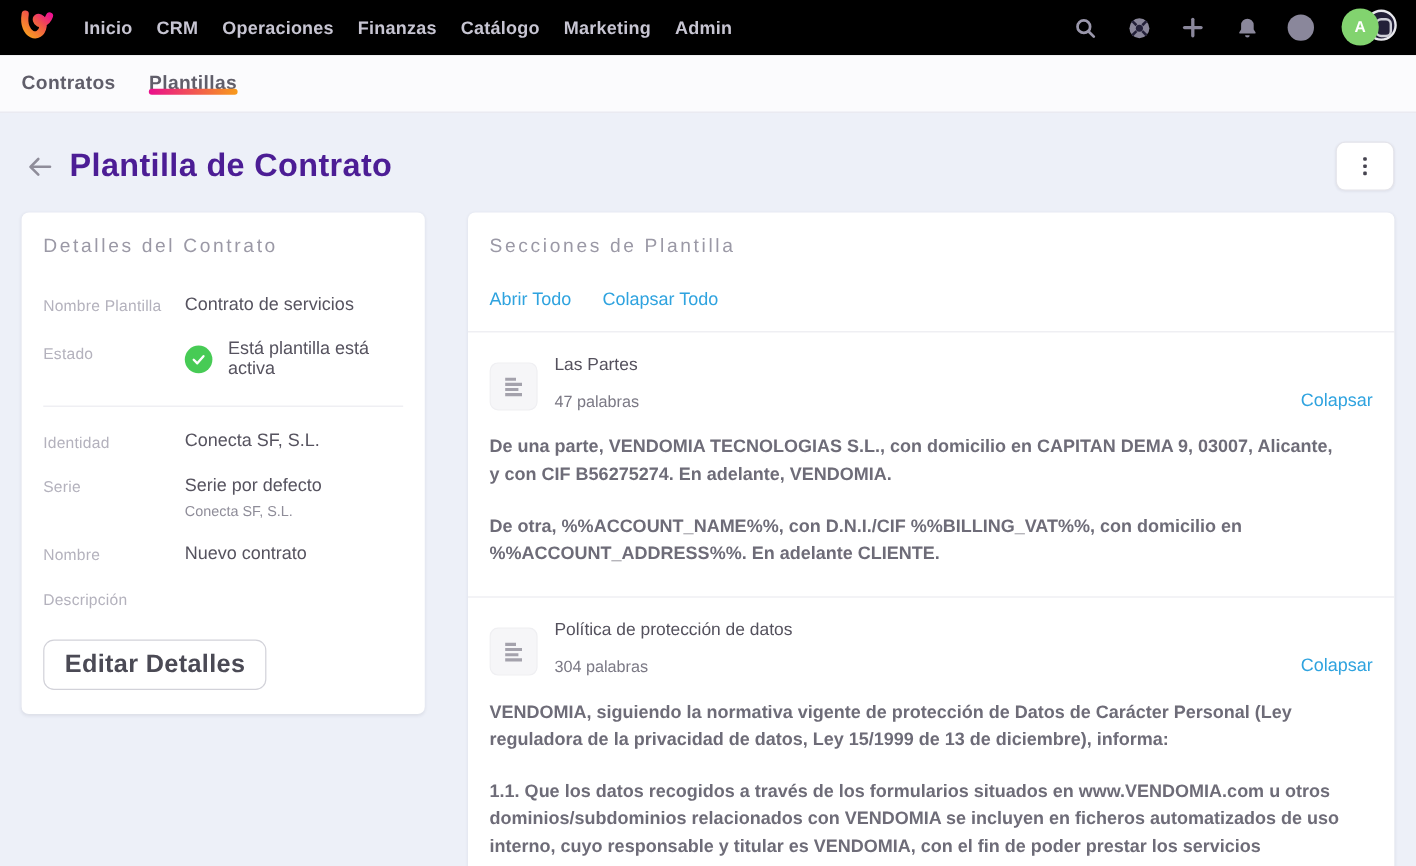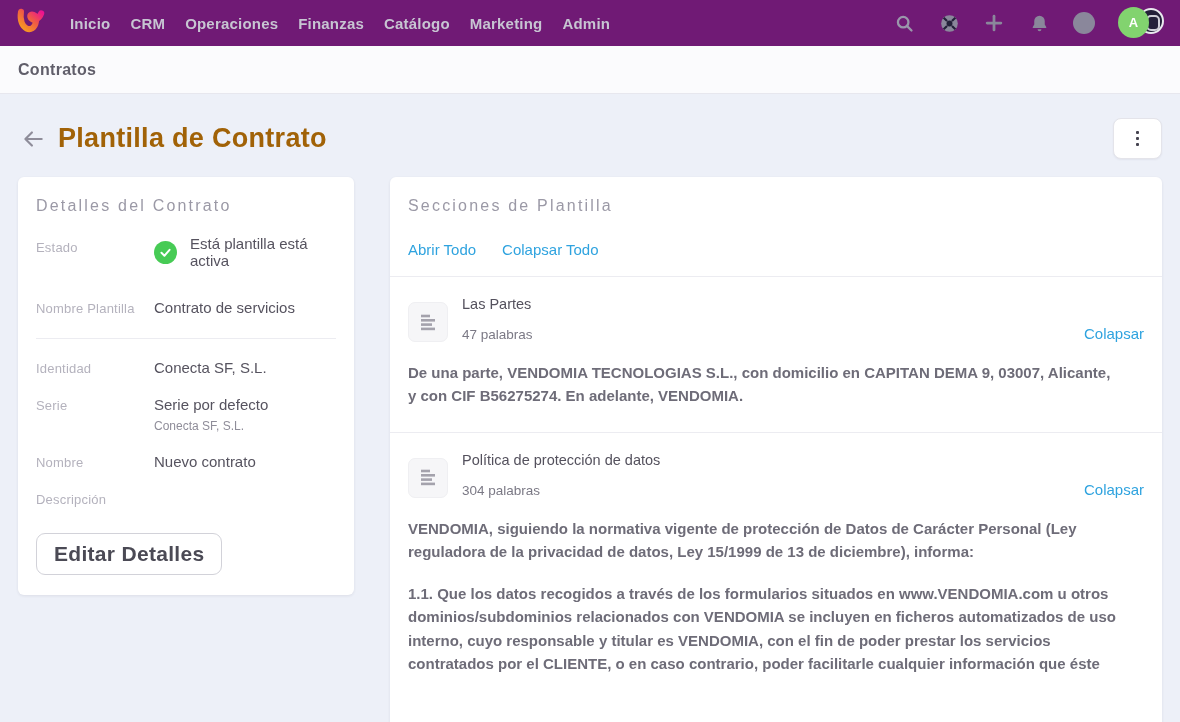--- a/index.html
+++ b/index.html
@@ -5,21 +5,21 @@
   * { margin:0; padding:0; box-sizing:border-box; }
   html,body { width:1180px; height:722px; overflow:hidden; }
   body {
     font-family:"Liberation Sans", sans-serif;
     background:#edf0f8;
     color:#56535f;
   }
 
   
   .topbar {
-    height:46px; background:#701a75;
+    height:46px; background:#000000;
     display:flex; align-items:center; padding:0 14px 0 10px;
   }
   .logo { width:40px; height:40px; display:flex; align-items:center; justify-content:center; margin-right:20px; cursor:pointer; }
   .mainnav { display:flex; align-items:center; gap:20px; }
   .mainnav .nav-item {
     color:#c7c5d2; font-size:15px; font-weight:bold; letter-spacing:.2px; cursor:pointer;
   }
   .topbar-right { margin-left:auto; display:flex; align-items:center; gap:23px; }
   .tb-icon { width:22px; height:22px; display:flex; align-items:center; justify-content:center; cursor:pointer; }
   .plain-circle { width:22px; height:22px; border-radius:50%; background:#8a879b; }
@@ -48,21 +48,21 @@
     display:none; position:absolute; left:0; right:0; bottom:4px; height:5px; border-radius:3px;
     background:linear-gradient(90deg,#ea0f8c,#f89b1b);
   }
   .tab.active .underline { display:block; }
 
   
   .page-header {
     display:flex; align-items:center; padding:24px 18px 18px 18px;
   }
   .back-btn { width:30px; height:30px; display:flex; align-items:center; justify-content:center; cursor:pointer; }
-  .page-title { font-size:27px; font-weight:bold; color:#a16207; letter-spacing:.3px; margin-left:10px; }
+  .page-title { font-size:27px; font-weight:bold; color:#4c1d95; letter-spacing:.3px; margin-left:10px; }
   .kebab-btn {
     margin-left:auto; width:49px; height:41px; background:#fff; border:1px solid #e4e4ea;
     border-radius:8px; display:flex; flex-direction:column; align-items:center; justify-content:center;
     gap:2.5px; cursor:pointer; box-shadow:0 1px 2px rgba(40,40,70,.06);
   }
   .kebab-btn span { width:3.5px; height:3.5px; background:#45434f; border-radius:1px; }
 
   
   .content { display:flex; gap:36px; padding:0 18px; align-items:flex-start; }
   .card {
@@ -172,20 +172,24 @@
       <div class="avatar">A</div>
     </div>
   </div>
 </div>
 
 <div class="tabbar">
   <div class="tab">
     <span>Contratos</span>
 
   </div>
+  <div class="tab active">
+    <span>Plantillas</span>
+    <span class="underline"></span>
+  </div>
 </div>
 
 <div class="page-header">
   <span class="back-btn">
     <svg viewBox="0 0 24 24" width="26" height="26" fill="none" stroke="#8f8d9a" stroke-width="2" stroke-linecap="round" stroke-linejoin="round">
       <line x1="20" y1="12" x2="5.5" y2="12"></line>
         <polyline points="11,6 5,12 11,18"></polyline>
     </svg>
   </span>
   <h1 class="page-title">Plantilla de Contrato</h1>
@@ -194,35 +198,35 @@
     <span></span>
     <span></span>
   </div>
 </div>
 
 <div class="content">
 
   <div class="card details-card">
     <div class="card-title">Detalles del Contrato</div>
 
+    <div class="field-row" style="margin-top:30px;">
+      <div class="field-label">Nombre Plantilla</div>
+      <div class="field-value">Contrato de servicios</div>
+    </div>
+
     <div class="field-row">
       <div class="field-label" style="padding-top:5px;">Estado</div>
       <div class="field-value status-value">
         <span class="status-check">
           <svg viewBox="0 0 24 24" width="13" height="13">
             <polyline points="4.5,12.5 10,18 19.5,7" fill="none" stroke="#fff" stroke-width="3.6" stroke-linecap="round" stroke-linejoin="round"></polyline>
           </svg>
         </span>
         <span>Está plantilla está activa</span>
       </div>
-    </div>
-
-    <div class="field-row" style="margin-top:30px;">
-      <div class="field-label">Nombre Plantilla</div>
-      <div class="field-value">Contrato de servicios</div>
     </div>
 
     <div class="divider-h"></div>
 
     <div class="field-row">
       <div class="field-label">Identidad</div>
       <div class="field-value">Conecta SF, S.L.</div>
     </div>
 
     <div class="field-row">
@@ -267,20 +271,21 @@
           </svg>
         </span>
         <div class="section-head-text">
           <div class="section-title">Las Partes</div>
           <div class="section-words">47 palabras</div>
         </div>
         <span class="blue-link section-action">Colapsar</span>
       </div>
       <div class="section-body">
         <p>De una parte, VENDOMIA TECNOLOGIAS S.L., con domicilio en CAPITAN DEMA 9, 03007, Alicante, y con CIF B56275274. En adelante, VENDOMIA.</p>
+        <p>De otra, %%ACCOUNT_NAME%%, con D.N.I./CIF %%BILLING_VAT%%, con domicilio en %%ACCOUNT_ADDRESS%%. En adelante CLIENTE.</p>
       </div>
     </div>
 
     <div class="card-divider"></div>
 
     <div>
       <div class="section-header">
         <span class="section-icon">
           <svg width="18" height="17" viewBox="0 0 18 17" stroke="#a4a2ac" stroke-width="2.6" stroke-linecap="butt">
             <line x1="2" y1="2" x2="11" y2="2"></line>

